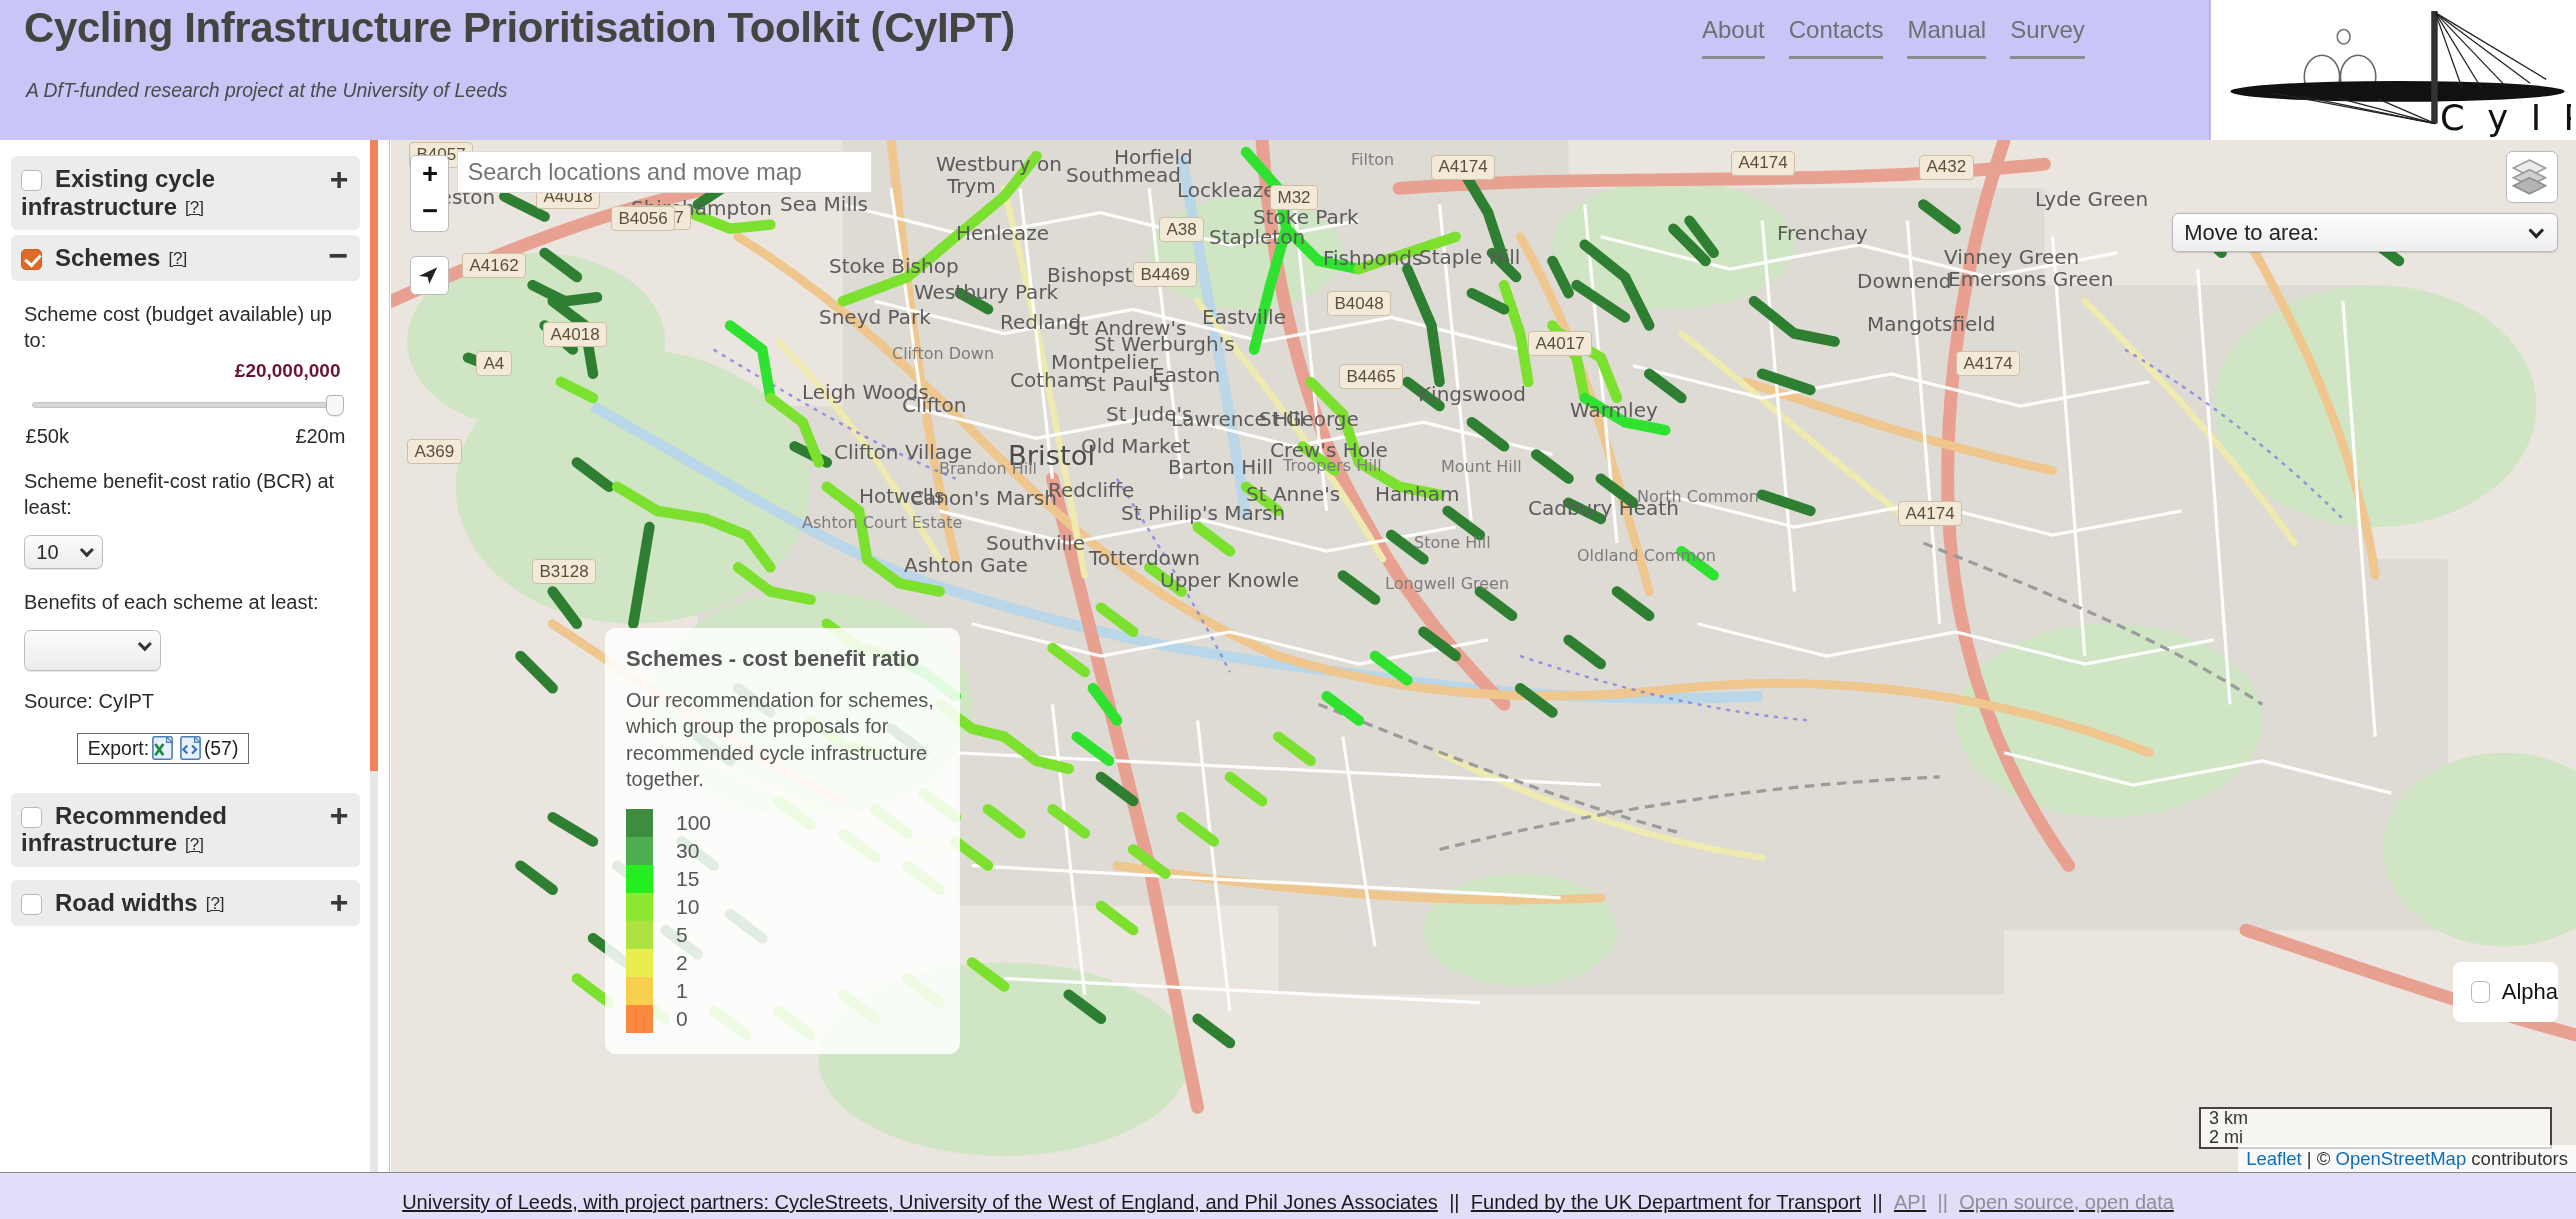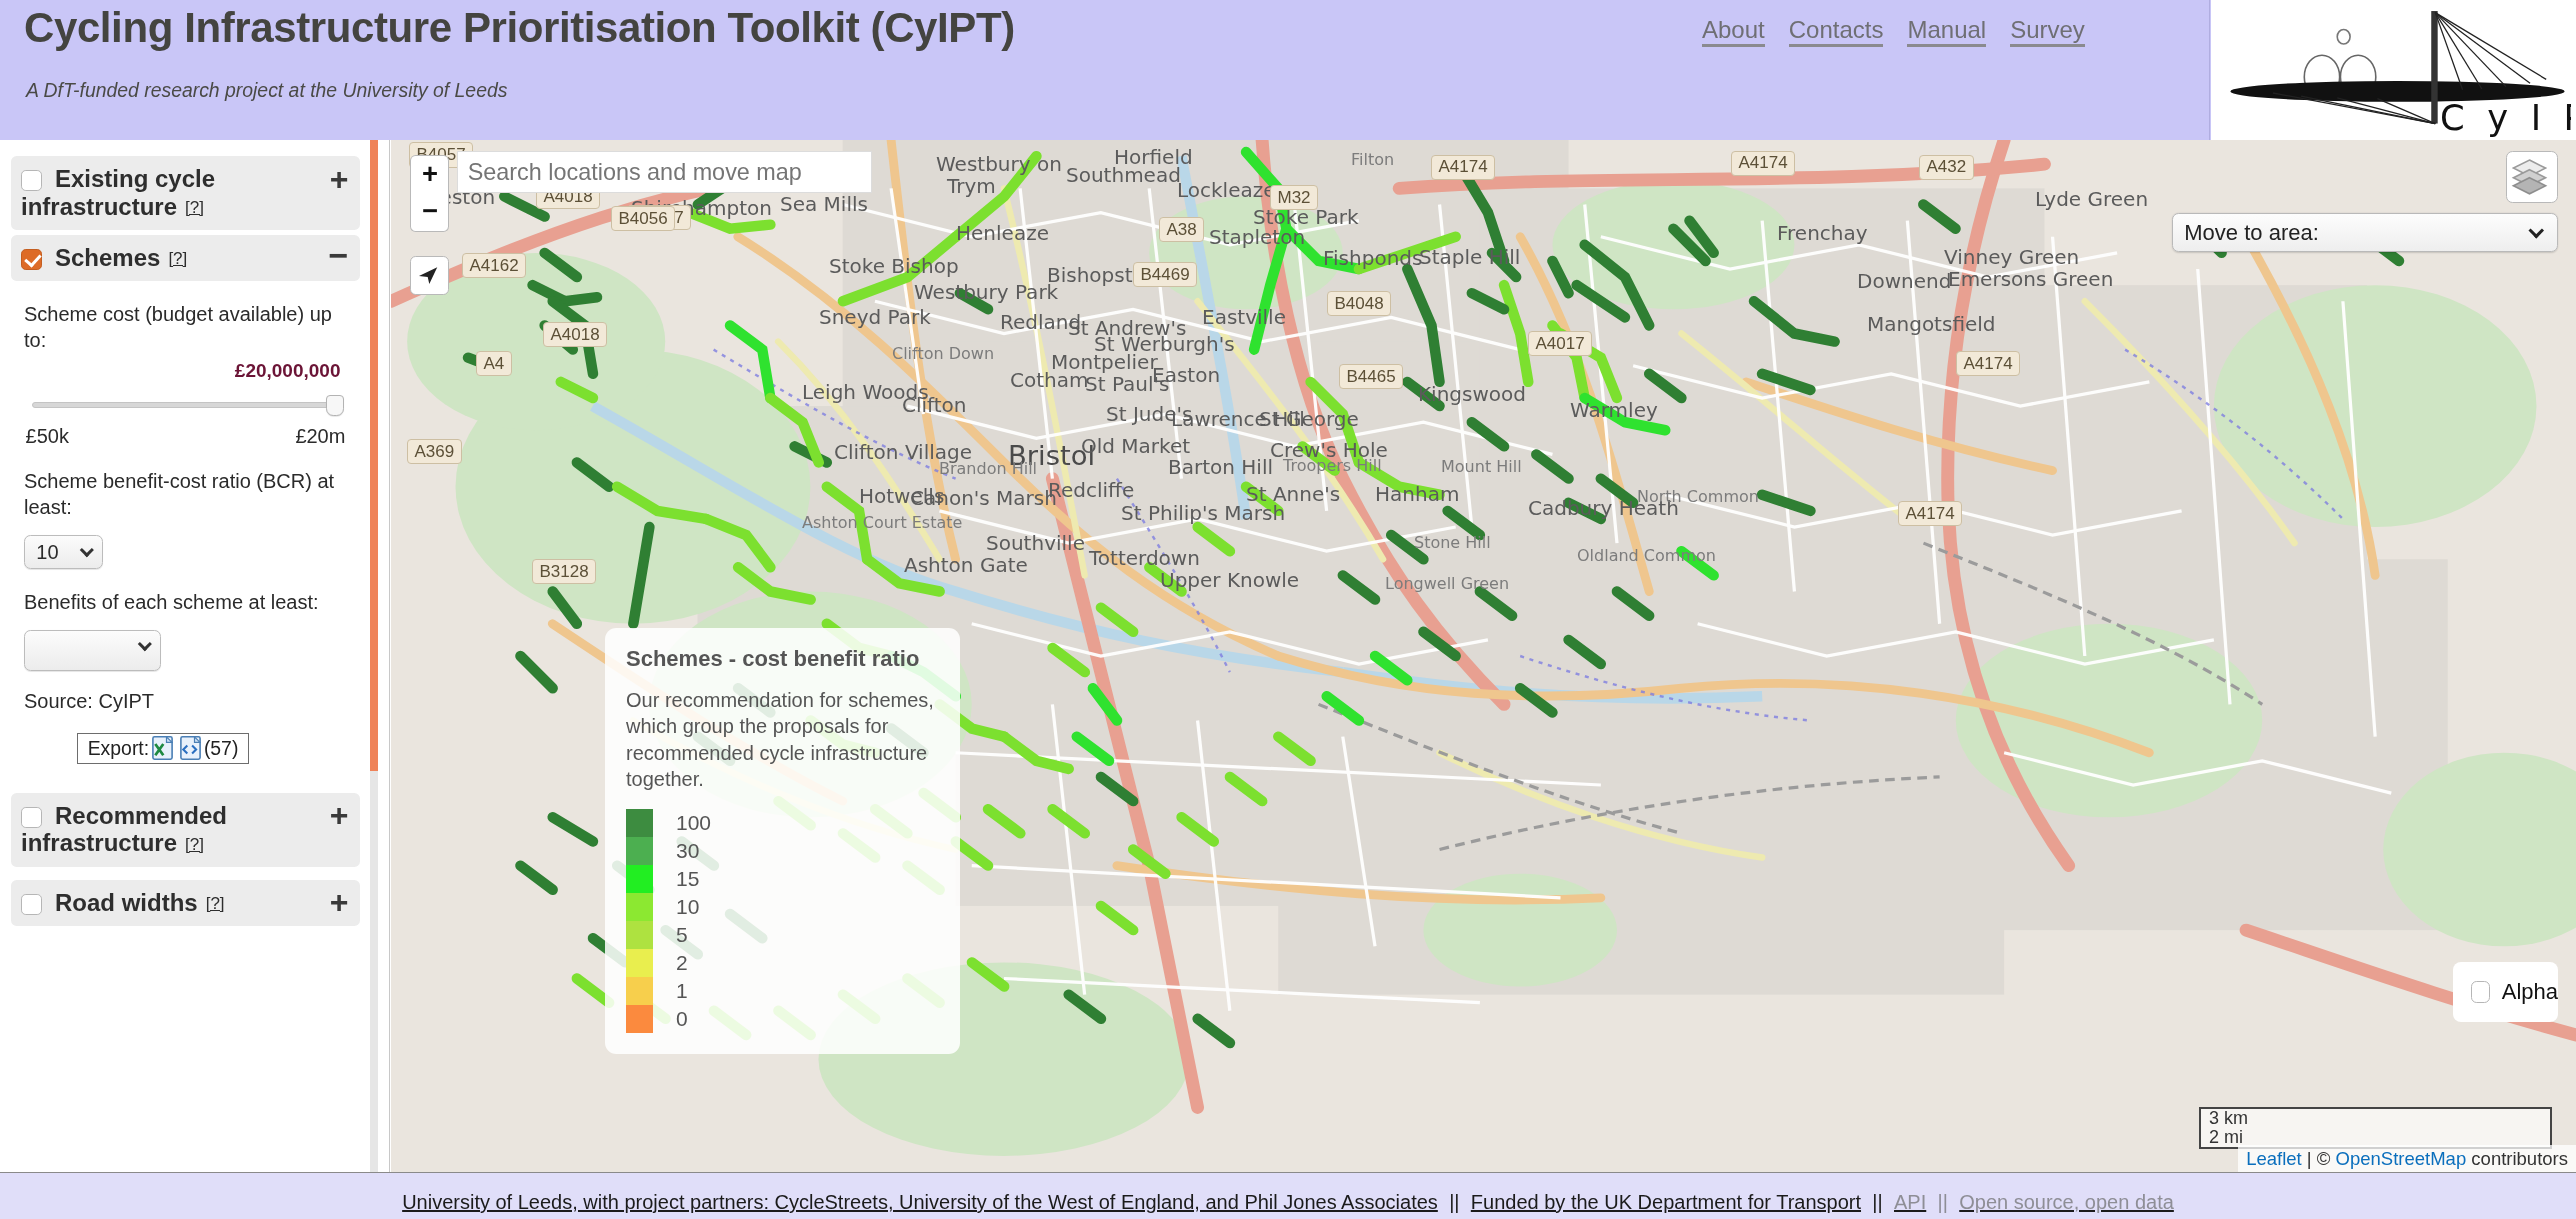--- a/index.html
+++ b/index.html
@@ -9,21 +9,21 @@
   
   #header { position:absolute; left:0; top:0; width:2576px; height:140px; background:#c9c6f7; }
   #header-left { position:absolute; left:0; top:0; width:2210px; height:140px;
      background:#c9c6f7; border-right:1.6px solid #b0ade0; }
   #title { position:absolute; left:24px; top:4px; font-size:42px; font-weight:bold;
      color:#444440; letter-spacing:-0.4px; white-space:nowrap; }
   #subtitle { position:absolute; left:26px; top:79px; font-size:19.4px; font-style:italic;
      color:#4a4a46; white-space:nowrap; }
   #nav { position:absolute; left:1702px; top:16px; display:flex; gap:24px; }
   #nav a { font-size:24px; color:#6f6f74; text-decoration:none;
-     border-bottom:3.2px solid #8a8a8f; padding-bottom:0; }
+     border-bottom:3.2px solid #8a8a8f; padding-bottom:12px; }
   #logo { position:absolute; left:2211px; top:0; width:365px; height:140px;
      background:#fff; overflow:hidden; }
   #logo svg { position:absolute; left:13px; top:3.2px; }
 
   
   #main { position:absolute; left:0; top:140px; width:2576px; height:1032px; background:#fff; }
 
   
   #sidebar { position:absolute; left:0; top:0; width:390px; height:1032px;
      background:#fff; border-right:0.8px solid #c8c8c8; overflow:hidden; }

